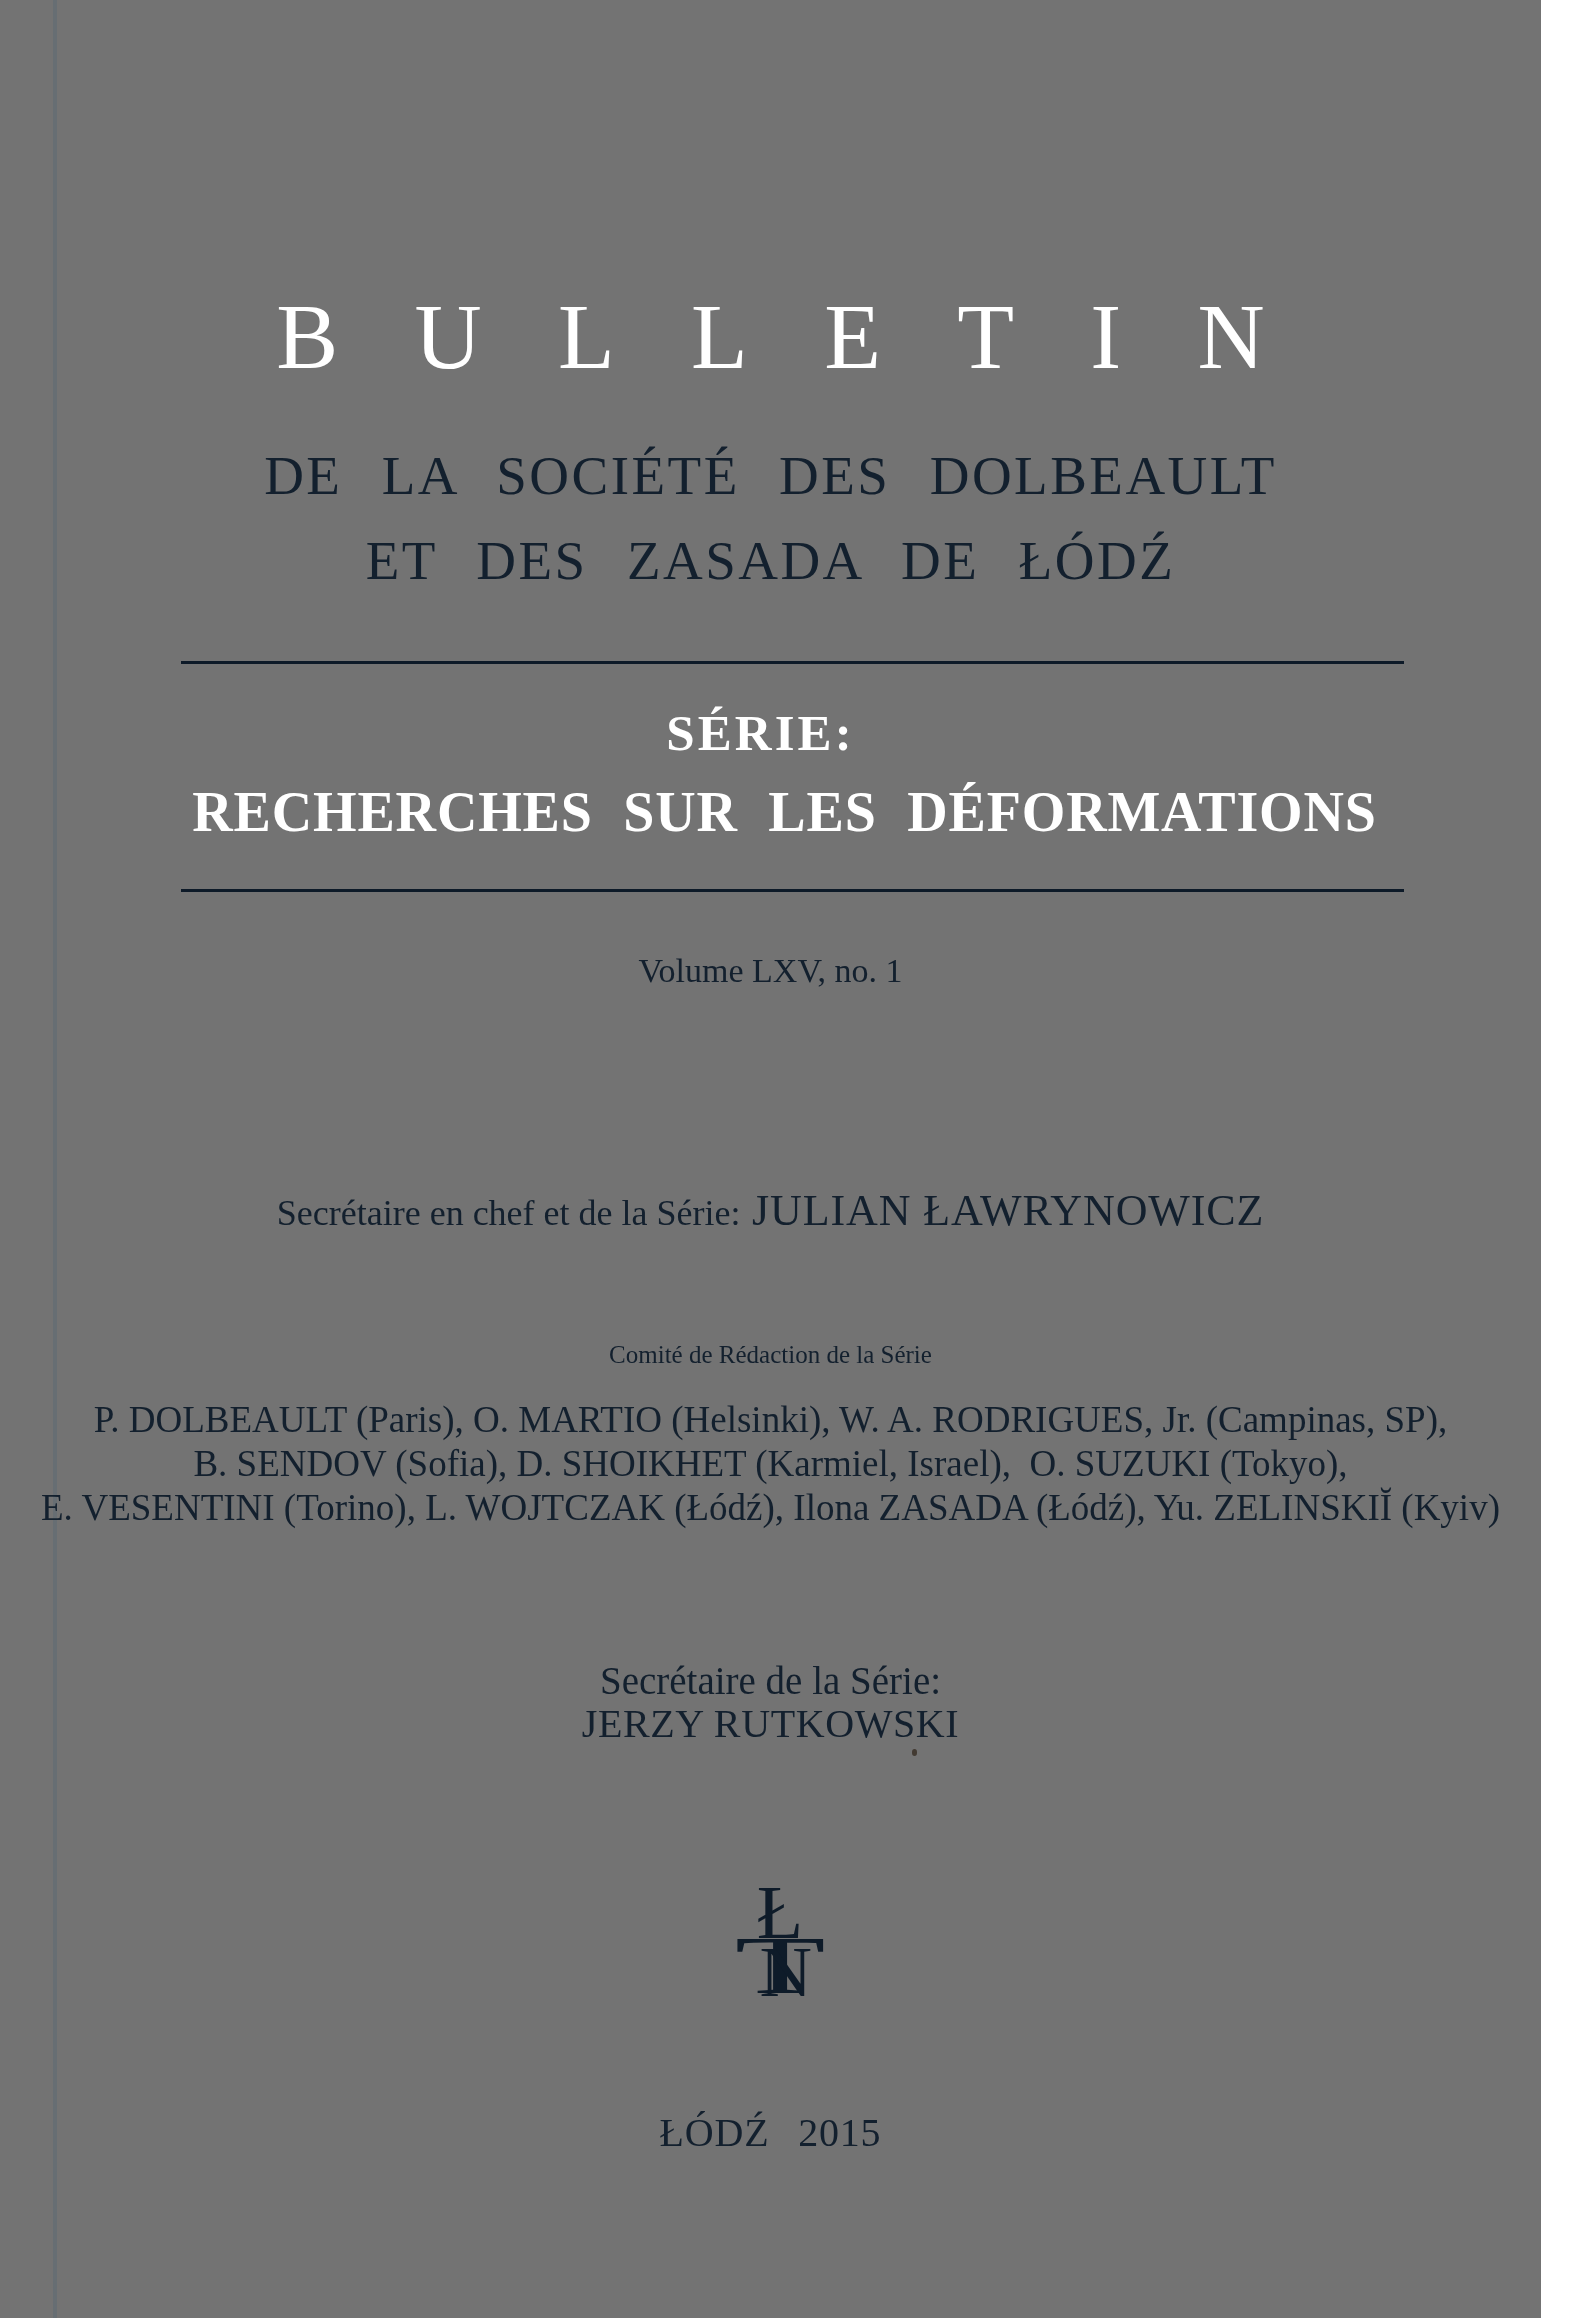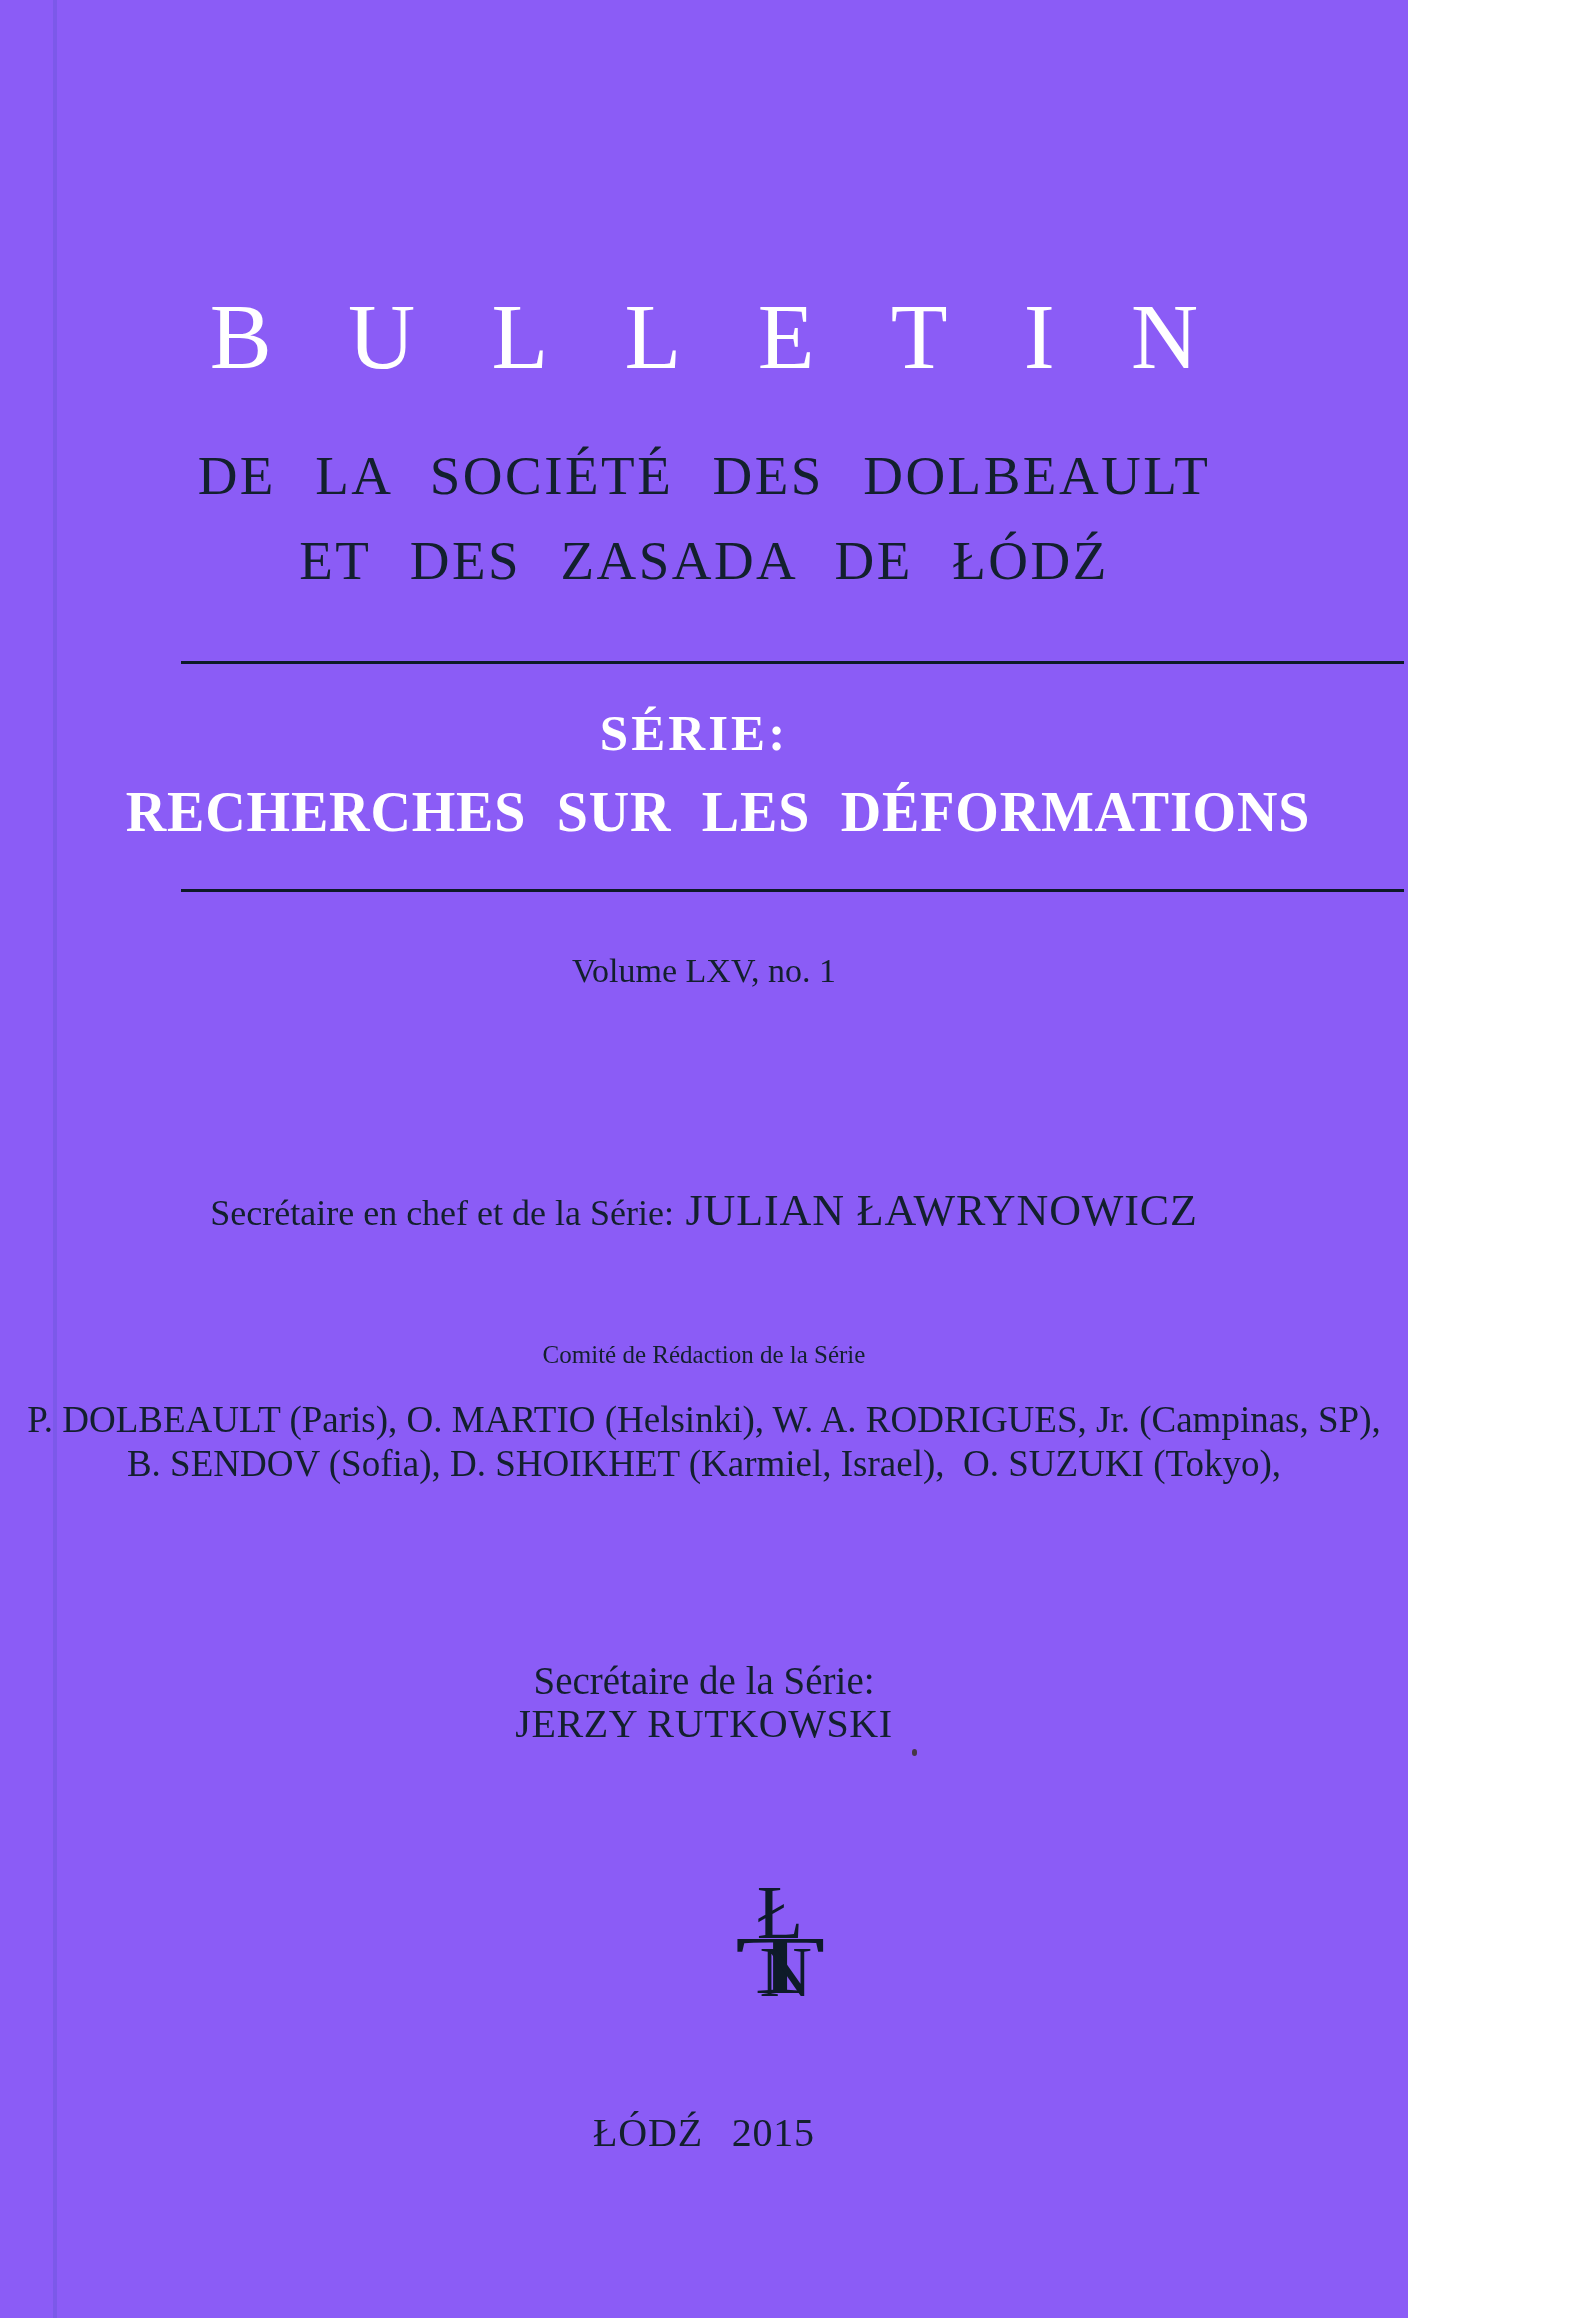--- a/index.html
+++ b/index.html
@@ -1,20 +1,20 @@
 <!DOCTYPE html>
 <html style="font-size:13.2px"><head>
 <meta charset="utf-8">
 <style>
   html, body { margin: 0; padding: 0; }
   .page {
     position: relative;
-    width: 1408px;
+    width: 1541px;
     height: 2319px;
-    background: #8b5cf6;
+    background: #737373;
     overflow: hidden;
     font-family: "Liberation Serif", "DejaVu Serif", serif;
     color: #13202e;
     text-decoration: underline;
   }
   .abs { position: absolute; left: 0; right: 0; text-align: center; line-height: 1; white-space: nowrap; }
 
   .scan-edge {
     position: absolute; top: 0; bottom: 0; left: 53px; width: 4.1px;
     background: rgba(0, 70, 120, 0.10);
@@ -106,20 +106,21 @@
 
   <div class="abs editor-line">
     <span>Secrétaire en chef et de la Série:</span><span class="editor-name">JULIAN ŁAWRYNOWICZ</span>
   </div>
 
   <div class="abs committee-heading">Comité de Rédaction de la Série</div>
 
   <div class="abs committee">
     <div class="committee-line">P. DOLBEAULT (Paris), O. MARTIO (Helsinki), W. A. RODRIGUES, Jr. (Campinas, SP),</div>
     <div class="committee-line">B. SENDOV (Sofia), D. SHOIKHET (Karmiel, Israel),  O. SUZUKI (Tokyo),</div>
+    <div class="committee-line">E. VESENTINI (Torino), L. WOJTCZAK (Łódź), Ilona ZASADA (Łódź), Yu. ZELINSKIĬ (Kyiv)</div>
   </div>
 
   <div class="abs secretary-label">Secrétaire de la Série:</div>
   <div class="abs secretary-name">JERZY RUTKOWSKI</div>
 
   <div class="speck"></div>
 
   <div class="logo-box">
     <svg width="95" height="124" viewBox="0 0 115 150">
       <text transform="translate(57,144) scale(1.8,1)" text-anchor="middle" font-size="100">T</text>

